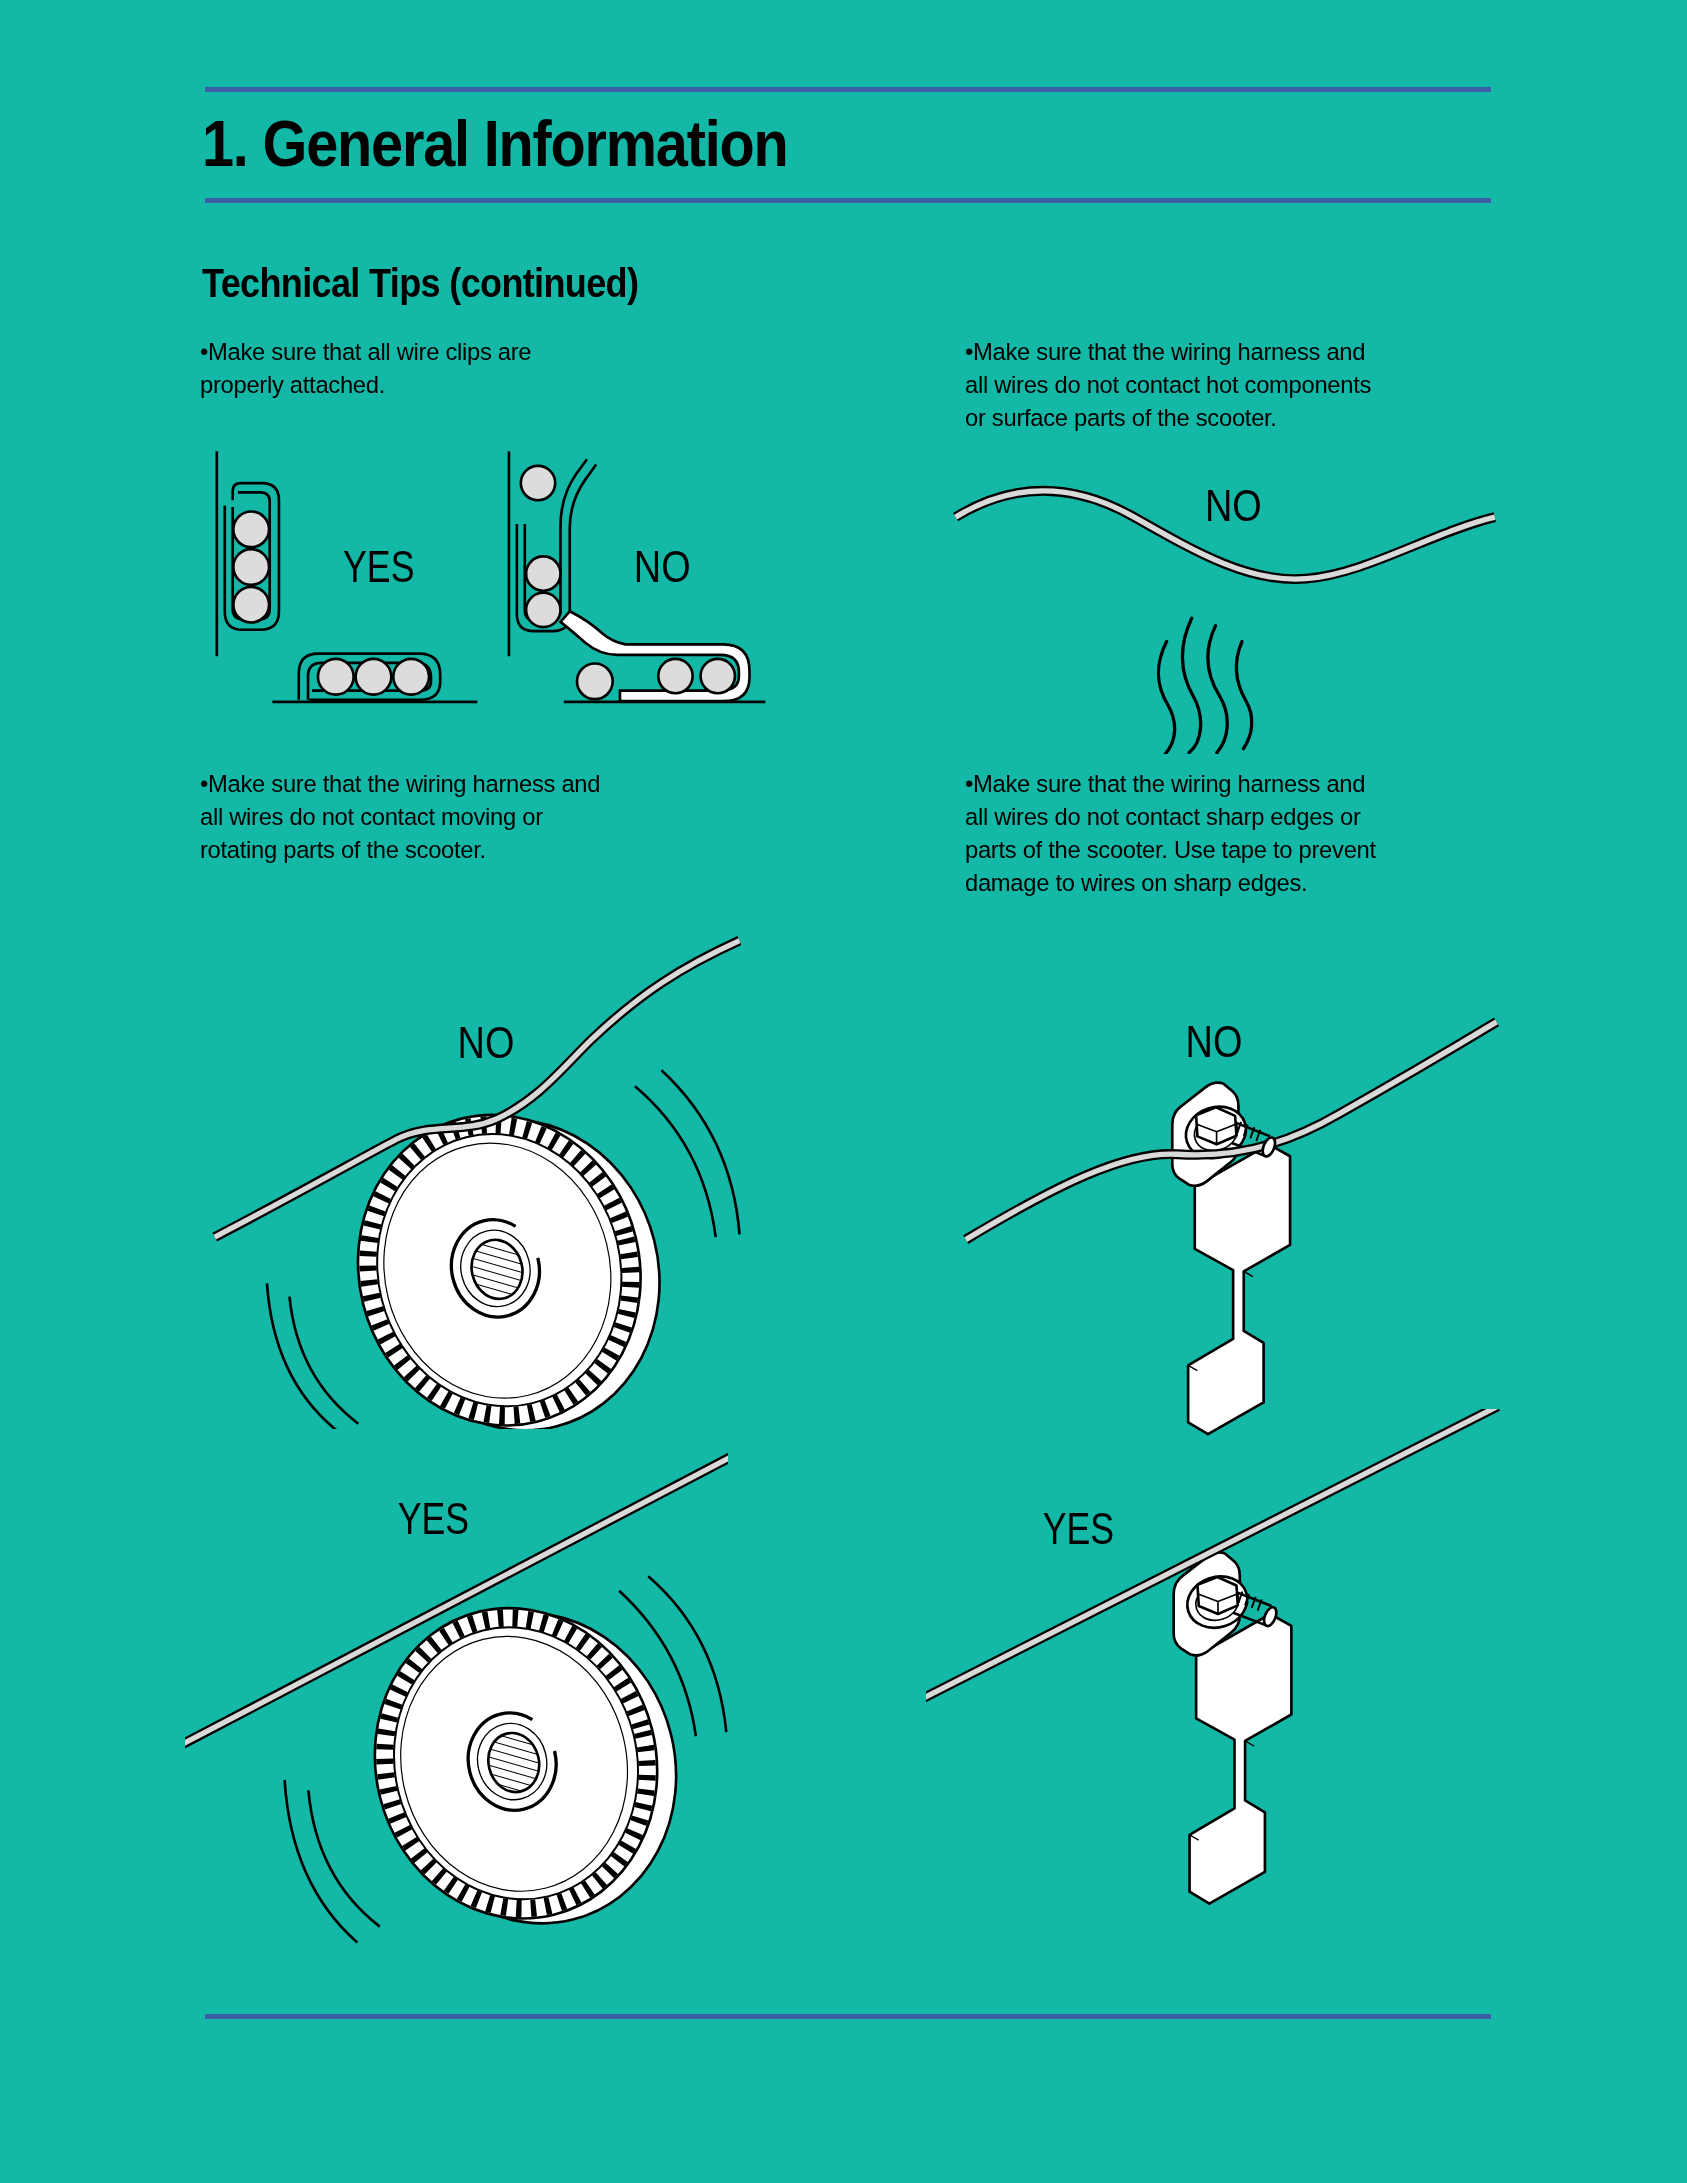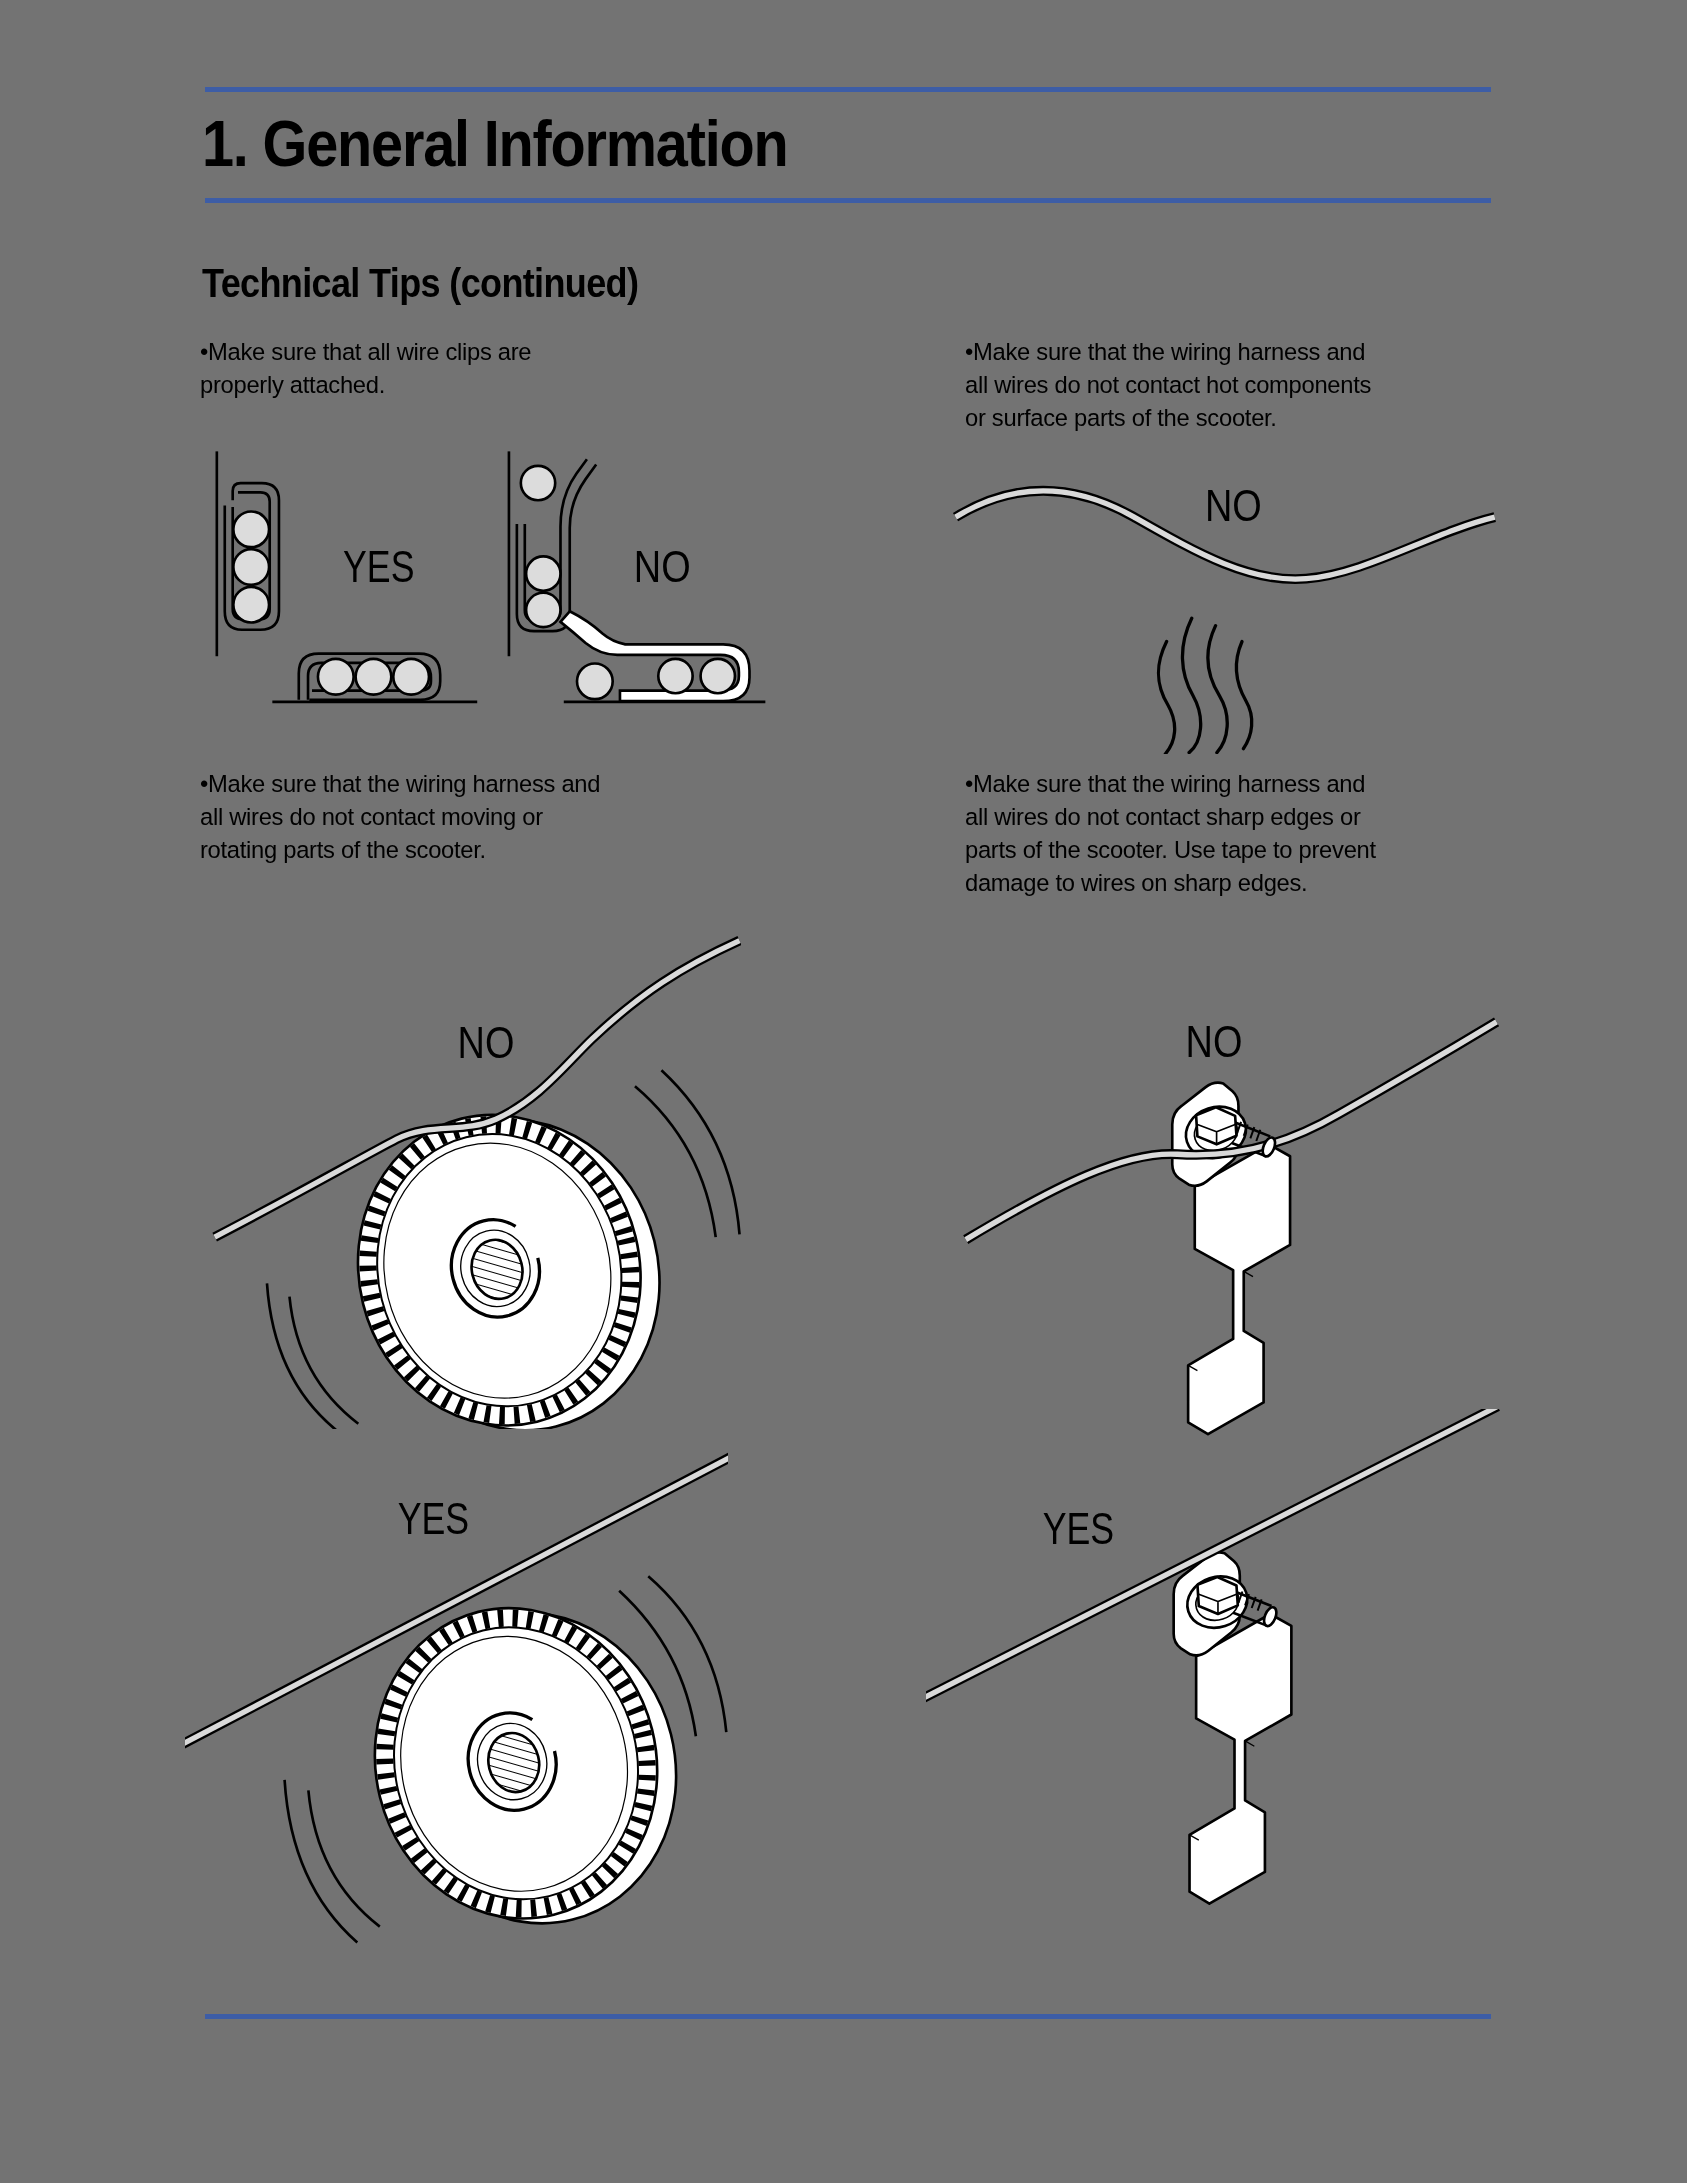--- a/index.html
+++ b/index.html
@@ -1,16 +1,16 @@
 <!DOCTYPE html>
 <html style="font-size:10.6px"><head>
 <meta charset="utf-8">
 <style>
   html,body{margin:0;padding:0;background:#ffffff;}
-  .page{position:relative;width:1687px;height:2183px;background:#737373;overflow:hidden;
+  .page{position:relative;width:1687px;height:2183px;background:#14b8a6;overflow:hidden;
         font-family:"Liberation Sans",sans-serif;color:#000;}
   .rule{position:absolute;left:205px;width:1286px;height:5.3px;background:#3d5da6;}
   .rule-top{top:87px;}
   .rule-mid{top:198px;}
   .rule-bottom{top:2014px;}
   .h1{position:absolute;left:202px;top:107px;margin:0;font-size:64px;font-weight:700;
       letter-spacing:-1.3px;white-space:nowrap;transform:scaleX(.90);transform-origin:left top;}
   .h2{position:absolute;left:202px;top:261px;margin:0;font-size:40px;font-weight:700;
       letter-spacing:-0.7px;white-space:nowrap;transform:scaleX(.90);transform-origin:left top;}
   .bullet{position:absolute;font-size:24.5px;line-height:33px;letter-spacing:-0.3px;white-space:nowrap;

